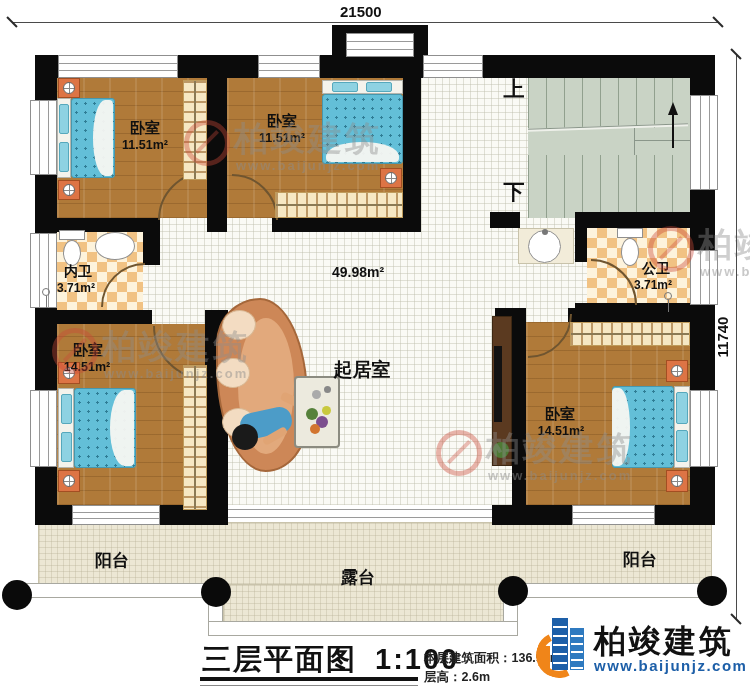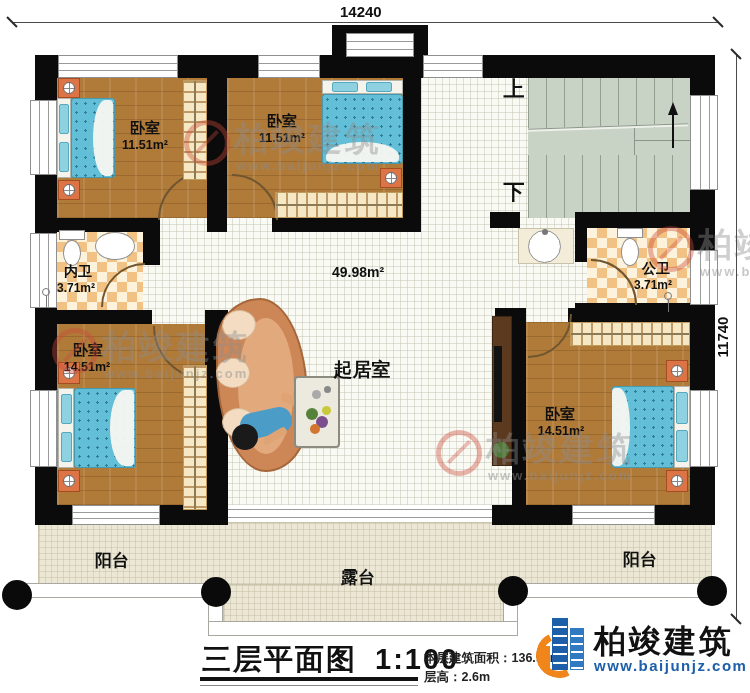--- a/index.html
+++ b/index.html
@@ -280,21 +280,21 @@
   <div class="wm" style="left:648px;top:222px;width:160px;height:66px;">
     <div class="wm-ring" style="left:0;top:4px;width:46px;height:46px;"></div>
     <div class="wm-slash" style="left:8px;top:24px;width:30px;height:4px;transform:rotate(-45deg);"></div>
     <div class="wm-name" style="left:50px;top:0;">柏竣建筑</div>
     <div class="wm-url" style="left:52px;top:42px;">www.baijunjz.com</div>
   </div>
 
   <div class="dim" style="left:12px;top:22px;width:706px;height:1px;"></div>
   <div class="tick" style="left:5px;top:21px;"></div>
   <div class="tick" style="left:711px;top:21px;"></div>
-  <div class="dimlbl" style="left:340px;top:3px;">14240</div>
+  <div class="dimlbl" style="left:340px;top:3px;">21500</div>
   <div class="dim" style="left:736px;top:55px;width:1px;height:565px;"></div>
   <div class="tick" style="left:729px;top:53px;"></div>
   <div class="tick" style="left:729px;top:618px;"></div>
   <div class="dimlbl" style="left:722px;top:337px;transform:translate(-50%,-50%) rotate(-90deg);">11740</div>
 
   <div class="abs" style="left:202px;top:640px;font-size:29px;font-weight:bold;letter-spacing:2px;white-space:nowrap;">
     <span>三层平面图</span>
     <span style="margin-left:8px;">1:100</span>
   </div>
   <div class="abs" style="left:200px;top:677px;width:218px;height:4px;background:#111;"></div>

